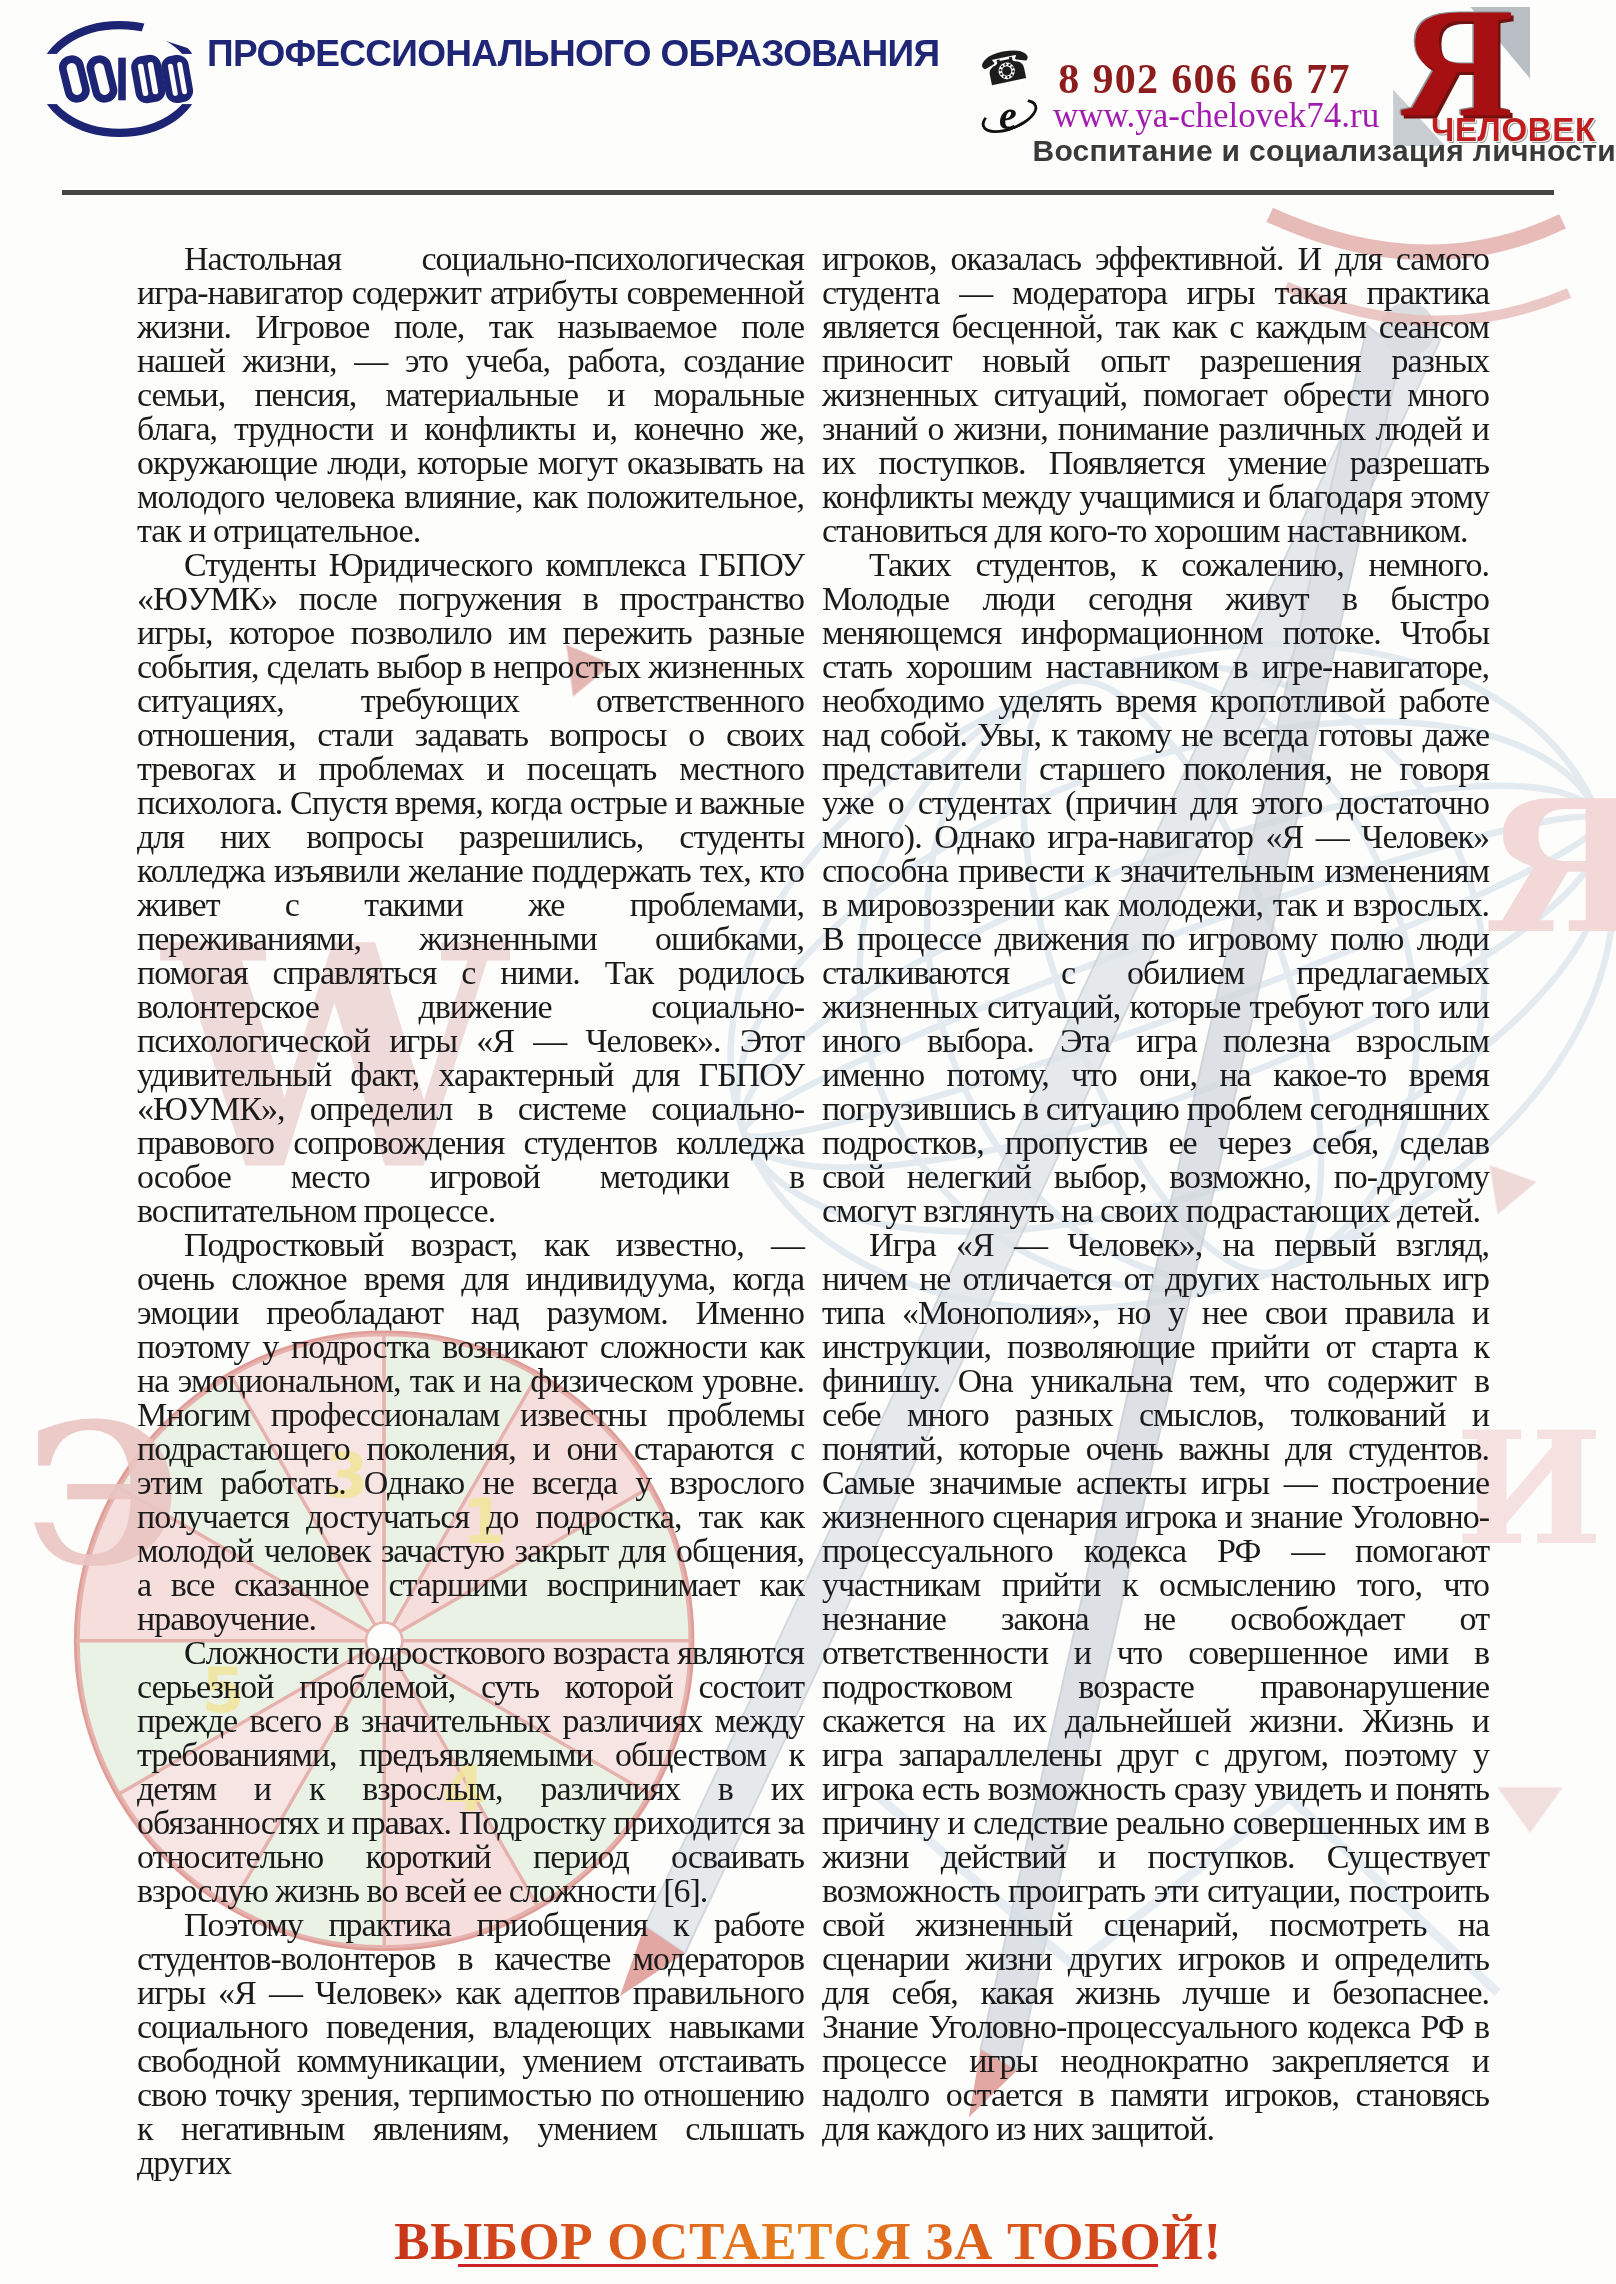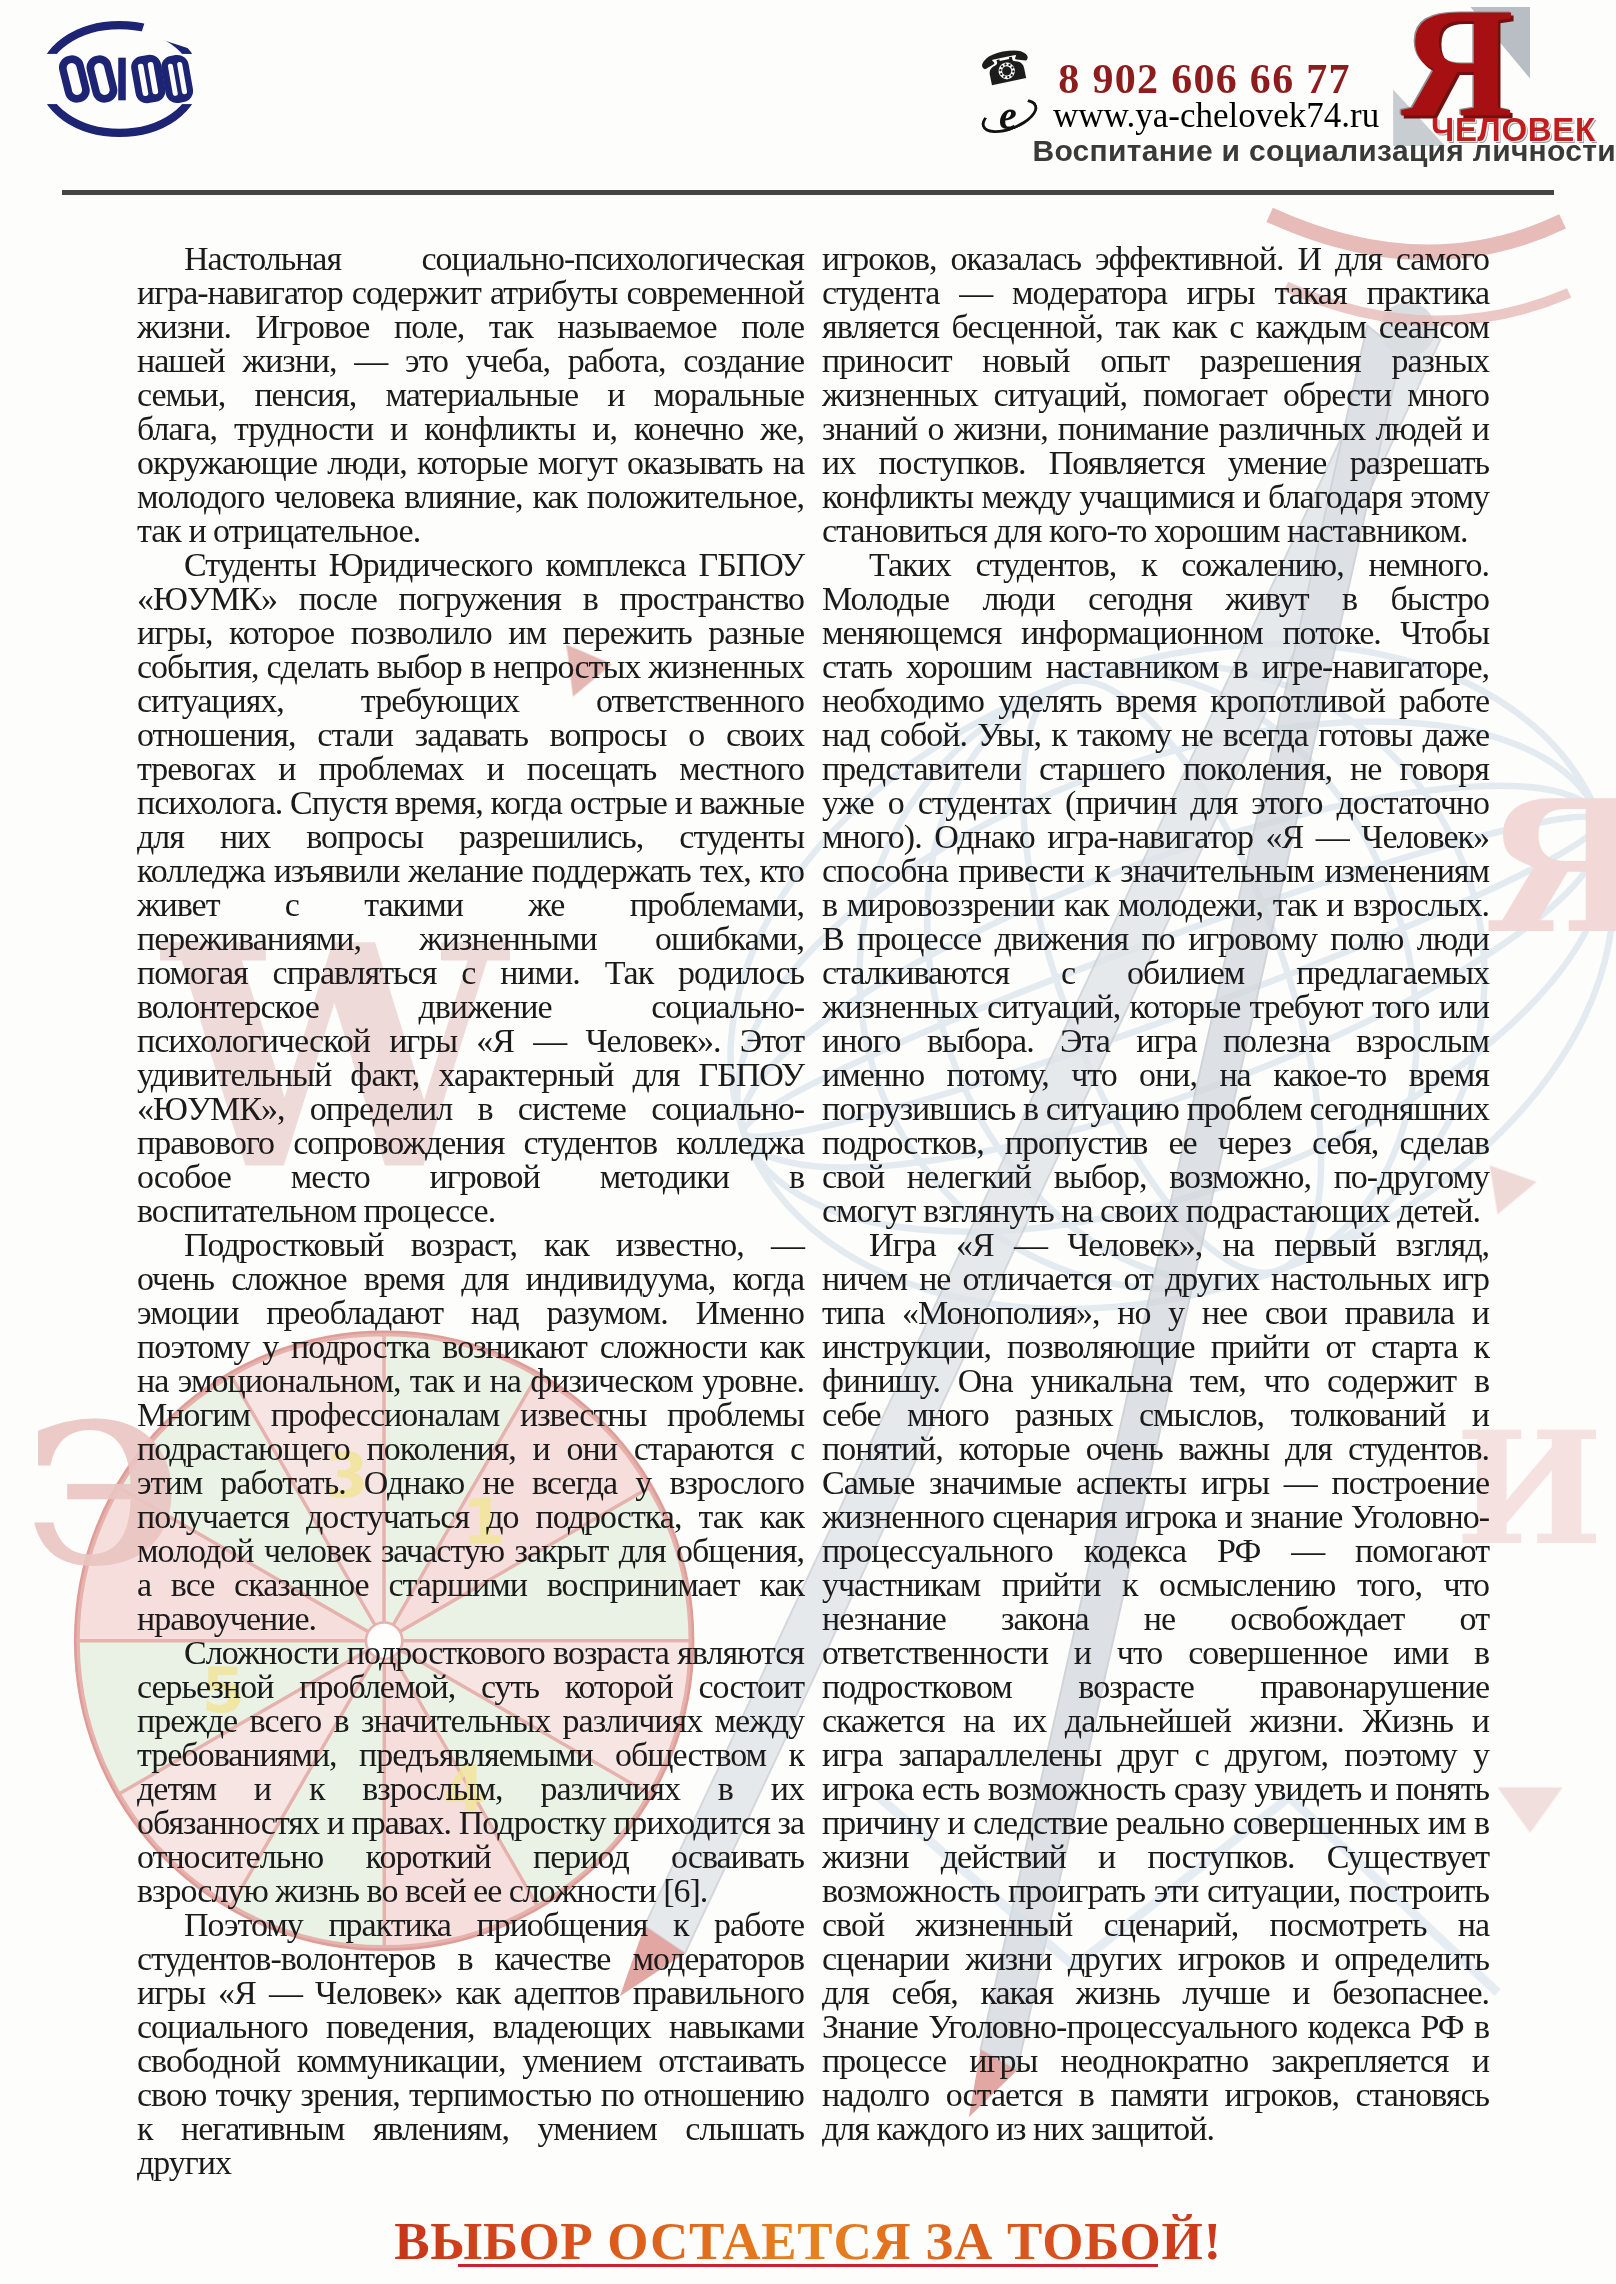--- a/index.html
+++ b/index.html
@@ -21,21 +21,21 @@
   .phone-row{left:980px;top:31px;gap:26px;}
   .site-row{left:985px;top:92px;gap:22px;}
   .phone-icon{font-family:"DejaVu Sans",sans-serif;font-size:42px;color:#1c1c1c;transform:rotate(-12deg);}
   .phone-number{font-weight:700;font-size:42px;letter-spacing:1.3px;color:#8d1d1d;white-space:nowrap;margin-top:24px;}
   .e-icon{position:relative;font-style:italic;font-weight:700;font-size:40px;color:#111;width:46px;display:inline-block;text-align:center;}
   .e-icon::after{
     content:"";position:absolute;left:-5.2px;top:10.4px;width:53px;height:22px;
     border:3.3px solid #111;border-radius:50%;border-top-color:transparent;
     transform:rotate(-22deg);
   }
-  .website-url{font-size:35px;color:#000000;white-space:nowrap;}
+  .website-url{font-size:35px;color:#a21caf;white-space:nowrap;}
 
   .ya-box{position:absolute;left:1397px;top:7.8px;width:124px;height:137px;}
   .torn-a{position:absolute;right:-9px;top:-1.3px;width:60px;height:72px;background:#b9bec4;
           clip-path:polygon(100% 0,0 0,100% 100%);}
   .torn-b{position:absolute;left:-3.9px;bottom:-1.3px;width:52px;height:63px;background:#c8cdd1;
           clip-path:polygon(0 100%,0 10%,100% 100%);}
   .big-ya{
     position:absolute;left:3.9px;top:-22px;font-weight:700;font-size:156px;line-height:156px;
     color:#a61012;text-shadow:2.6px 2.6px 0 #70100f, -1.3px -1.3px 0 #8c8f93;
   }
@@ -175,20 +175,21 @@
         </g>
         <g transform="rotate(-10 222 96)">
           <rect x="200" y="58" width="44" height="76" rx="18"></rect>
           <rect x="211" y="70" width="8" height="52" rx="4" fill="#fdfdfc"></rect>
           <rect x="226" y="70" width="8" height="52" rx="4" fill="#fdfdfc"></rect>
         </g>
       </g>
     </svg>
 
     <div class="inst">
+      <div>ПРОФЕССИОНАЛЬНОГО ОБРАЗОВАНИЯ</div>
     </div>
 
     <div class="contact-row phone-row">
       <span class="phone-icon">☎</span>
       <span class="phone-number">8 902 606 66 77</span>
     </div>
 
     <div class="contact-row site-row">
       <span class="e-icon">e</span>
       <span class="website-url">www.ya-chelovek74.ru</span>

